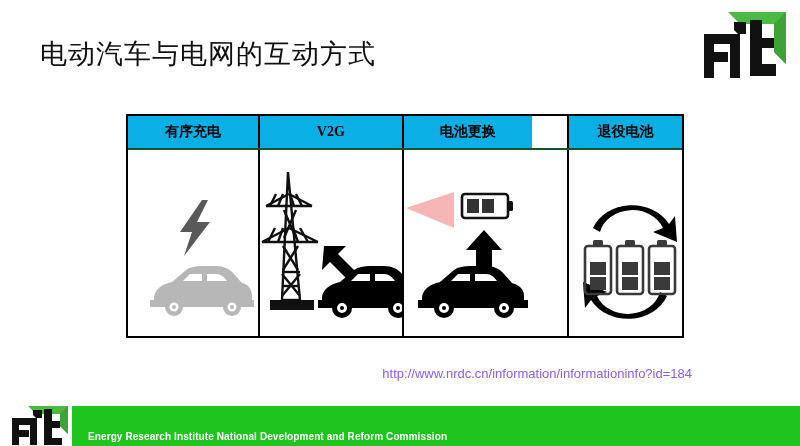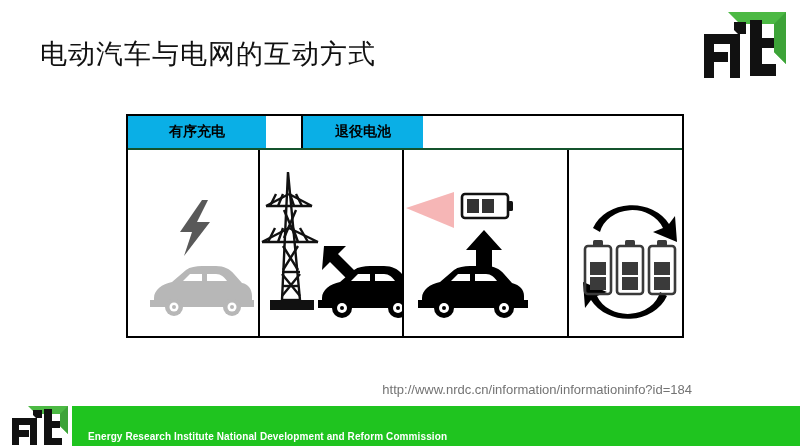--- a/index.html
+++ b/index.html
@@ -60,23 +60,23 @@
   .art{position:absolute;inset:0;}
   .art svg{position:absolute;}
 
   
   .cite{
     position:absolute;left:0;top:364px;width:692px;text-align:right;
     font-family:"Liberation Serif","DejaVu Serif",serif;
     font-size:13.5px;color:#1a1a1a;
   }
   .cite .url{
-    display:block;margin-top:18px;
-    font-family:"Liberation Sans","DejaVu Sans",sans-serif;
-    font-size:13px;color:#737373;
+    display:block;margin-top:2px;
+    font-family:"Liberation Sans","DejaVu Sans",sans-serif;
+    font-size:13px;color:#8b5cf6;
   }
 
   
   .footer-bar{
     position:absolute;left:72px;top:406px;width:728px;height:40px;
     background:#1FC41F;
   }
   .footer-logo{position:absolute;left:6px;top:404px;width:66px;height:42px;}
   .footer-cn{
     position:absolute;left:88px;top:410px;
@@ -110,20 +110,22 @@
 
   <div class="wm-layer">
     <div class="wm-cies">CIES</div>
     <div class="wm-cn">中国国际储能大会</div>
   </div>
 
   <div class="matrix">
 
     <div class="row-head">
       <div class="hcell c1">有序充电</div>
+      <div class="hcell c2">V2G</div>
+      <div class="hcell c3">电池更换</div>
       <div class="hcell c4">退役电池</div>
     </div>
 
     <div class="row-body">
 
       <div class="bcell c1">
         <div class="art">
           <svg width="138" height="188" viewBox="0 0 138 188" aria-hidden="true">
             <g>
               <path d="M74 50 L52 82 L64 82 L56 106 L82 72 L69 72 L80 50 Z" fill="#595959"></path>

